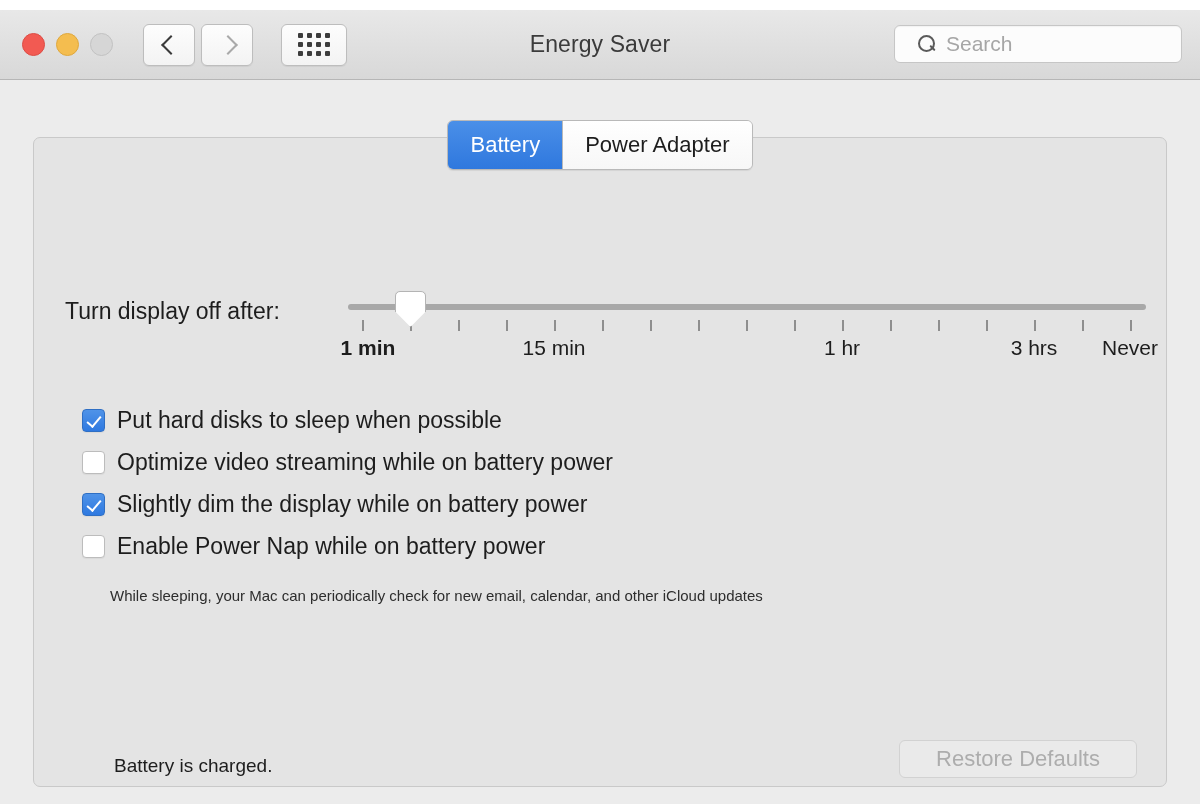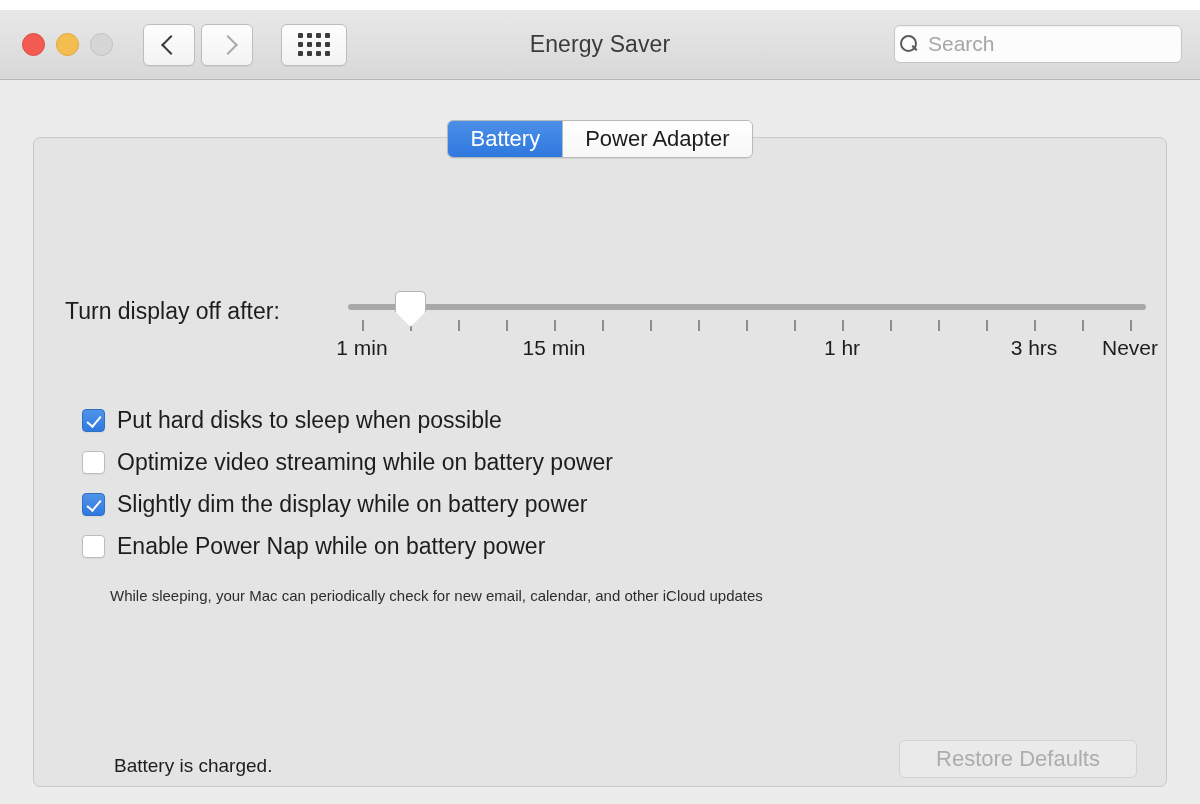--- a/index.html
+++ b/index.html
@@ -113,21 +113,21 @@
     position: absolute;
     right: 18px;
     top: 15px;
     width: 288px;
     height: 38px;
     background: #fcfcfc;
     border: 1px solid #c6c6c6;
     border-radius: 6px;
     display: flex;
     align-items: center;
-    padding: 0 0;
+    padding: 0 18px;
     box-shadow: inset 0 1px 1px rgba(0,0,0,0.04);
   }
   .search-icon {
     width: 19px; height: 19px;
     margin: 0 9px 0 5px;
     position: relative;
     flex: 0 0 auto;
   }
   .search-icon::before {
     content: "";
@@ -174,21 +174,21 @@
     z-index: 5;
   }
   .tab-group {
     display: flex;
     border: 1px solid #b9b9b9;
     border-radius: 6px;
     overflow: hidden;
     box-shadow: 0 1px 1px rgba(0,0,0,0.07);
   }
   .tab {
-    height: 36px;
+    height: 48px;
     padding: 0 22px;
     display: flex;
     align-items: center;
     justify-content: center;
     font-size: 22px;
     color: #1d1d1d;
     background: linear-gradient(to bottom, #ffffff 0%, #f7f7f7 100%);
     cursor: default;
     white-space: nowrap;
   }
@@ -467,21 +467,21 @@
               <span class="tick" style="left: 494px;"></span>
               <span class="tick" style="left: 542px;"></span>
               <span class="tick" style="left: 590px;"></span>
               <span class="tick" style="left: 638px;"></span>
               <span class="tick" style="left: 686px;"></span>
               <span class="tick" style="left: 734px;"></span>
               <span class="tick" style="left: 782px;"></span>
             </div>
           <div class="thumb" id="thumb" style="left: 62px;"></div>
           <div class="slider-scale" id="scale">
-              <span class="scale-label" style="left: 14px;">1 min</span>
+              <span class="scale-label" style="left: 20px; font-weight: bold;">1 min</span>
               <span class="scale-label" style="left: 206px;">15 min</span>
               <span class="scale-label" style="left: 494px;">1 hr</span>
               <span class="scale-label" style="left: 686px;">3 hrs</span>
               <span class="scale-label" style="left: 782px;">Never</span>
             </div>
         </div>
       </div>
 
       <div class="check-list">
         <div class="check-row">

